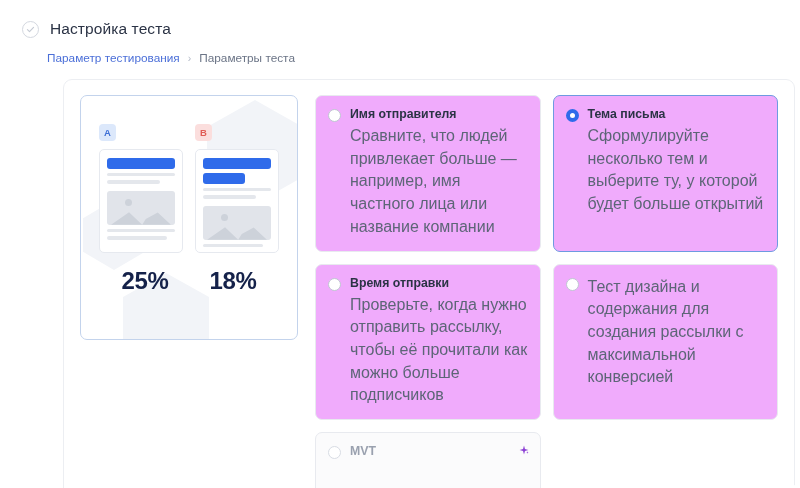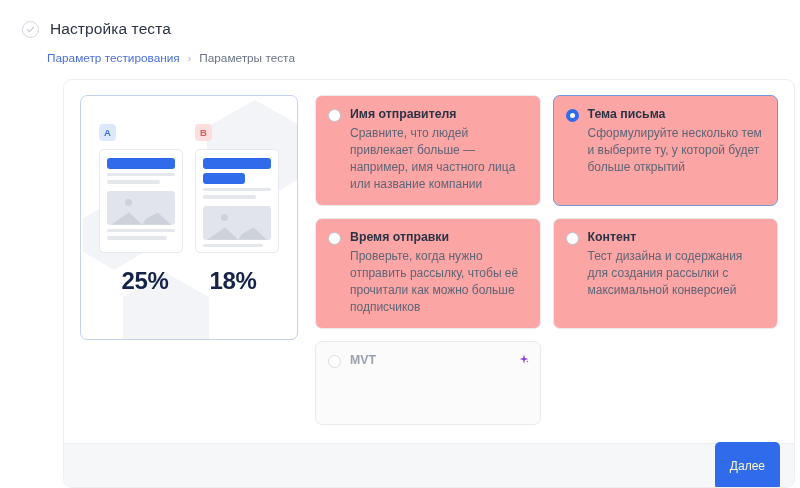--- a/index.html
+++ b/index.html
@@ -159,21 +159,21 @@
   .opts {
     flex: 1;
     display: grid;
     grid-template-columns: 1fr 1fr;
     grid-auto-rows: min-content;
     gap: 12px;
   }
   .opt {
     border: 1px solid #e8eaef;
     border-radius: 7px;
-    background: #fca5a5;
+    background: #f0abfc;
     padding: 11px 12px 12px 12px;
     display: flex;
     gap: 9px;
     position: relative;
     min-height: 84px;
   }
   .opt.selected { border-color: #6e9ae0; }
   .opt.disabled { background: #fbfbfc; }
   .radio {
     width: 13px; height: 13px; flex: 0 0 13px;
@@ -189,21 +189,21 @@
   .radio.dim { border-color: #d8dce4; }
   .opt-text { flex: 1; }
   .opt-title {
     font-size: 12.3px;
     color: #2b3345;
     font-weight: bold;
     margin-bottom: 4px;
   }
   .opt.disabled .opt-title { color: #9aa1af; }
   .opt-desc {
-    font-size: 12px;
+    font-size: 16px;
     line-height: 1.42;
     color: #5d6577;
   }
   .opt.disabled .opt-desc { color: #a8aebb; }
   .spark {
     position: absolute; right: 10px; top: 10px;
     width: 12px; height: 12px;
   }
 
   
@@ -318,21 +318,20 @@
             <span class="radio"></span>
             <div class="opt-text">
               <div class="opt-title">Время отправки</div>
               <div class="opt-desc">Проверьте, когда нужно отправить рассылку, чтобы её прочитали как можно больше подписчиков</div>
             </div>
           </div>
 
           <div class="opt">
             <span class="radio"></span>
             <div class="opt-text">
-              <div class="opt-title">Контент</div>
               <div class="opt-desc">Тест дизайна и содержания для создания рассылки с максимальной конверсией</div>
             </div>
           </div>
 
           <div class="opt disabled">
             <span class="radio dim"></span>
             <div class="opt-text">
               <div class="opt-title">MVT</div>
             </div>
             <span class="spark">

